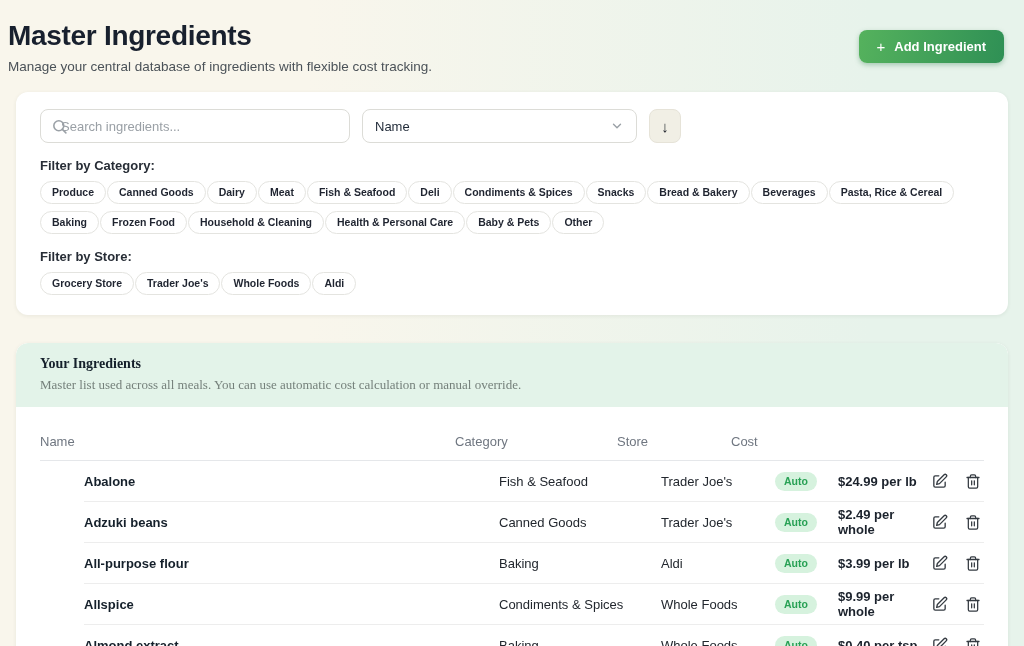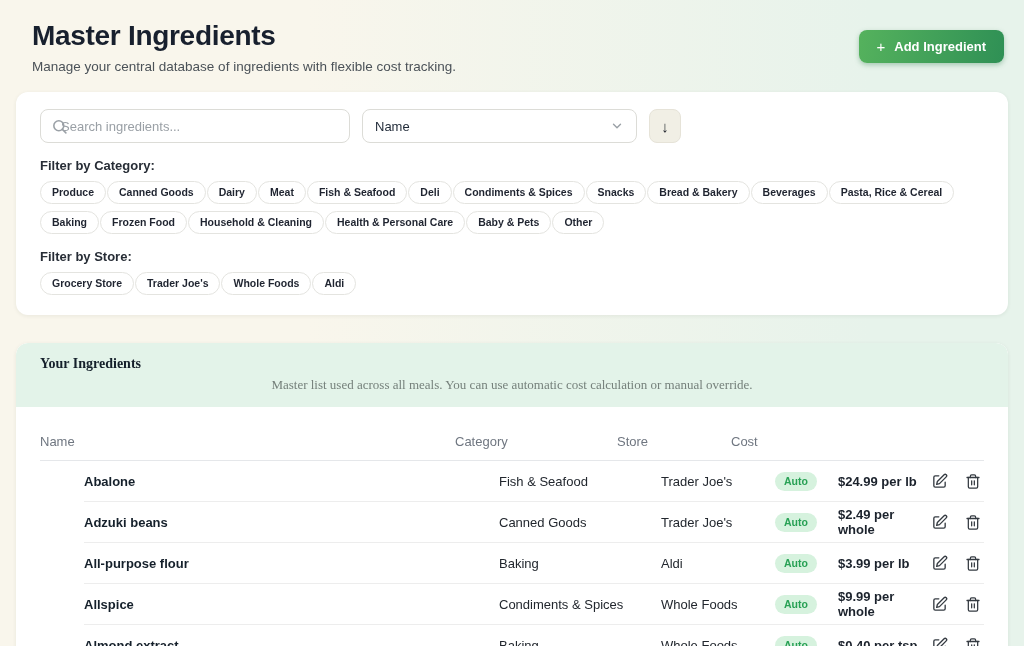--- a/index.html
+++ b/index.html
@@ -6,21 +6,21 @@
   html, body { width: 1024px; height: 646px; overflow: hidden; }
   body {
     font-family: "Liberation Sans", "DejaVu Sans", sans-serif;
     background: linear-gradient(to right, #f9f6ec 30%, #e7f3eb 85%);
     color: #1f2937;
   }
 
   
   .page-header {
     display: flex; justify-content: space-between; align-items: flex-start;
-    padding: 20px 20px 10px 32px;
+    padding: 20px 20px 10px 8px;
   }
   .page-title {
     font-size: 28px; font-weight: 700; color: #18202e;
     letter-spacing: -0.3px; margin-bottom: 7px;
   }
   .page-subtitle { font-size: 13.5px; color: #4b5258; }
   .add-btn {
     margin-top: 10px;
     display: inline-flex; align-items: center; gap: 9px;
     background: linear-gradient(100deg, #55b25d 0%, #2f9055 100%);
@@ -71,21 +71,21 @@
   .chip {
     background: #fff; border: 1px solid #e4e4e0; border-radius: 14px;
     padding: 4px 11px; font-size: 10.5px; font-weight: 700; color: #1f2430;
     font-family: inherit; cursor: pointer; white-space: nowrap; line-height: 1.25;
   }
 
   
   .ingredients-card { margin-top: 28px; height: 380px; overflow: hidden; padding: 0; }
   .ing-head { background: #e3f3e9; border-radius: 12px 12px 0 0; padding: 13px 24px 14px; font-family: Liberation Serif, serif; }
   .ing-title { font-size: 14px; font-weight: 700; color: #15202b; margin-bottom: 5px; }
-  .ing-subtitle { font-size: 13px; color: #75807b; text-align: center; }
+  .ing-subtitle { font-size: 13px; color: #75807b; }
 
   .table { padding: 0 24px; }
   .thead, .trow {
     display: grid;
     grid-template-columns: 415px 162px 114px 1fr;
     align-items: center;
   }
   .thead {
     height: 54px; padding-top: 16px;
     font-size: 13px; color: #6f7680;

